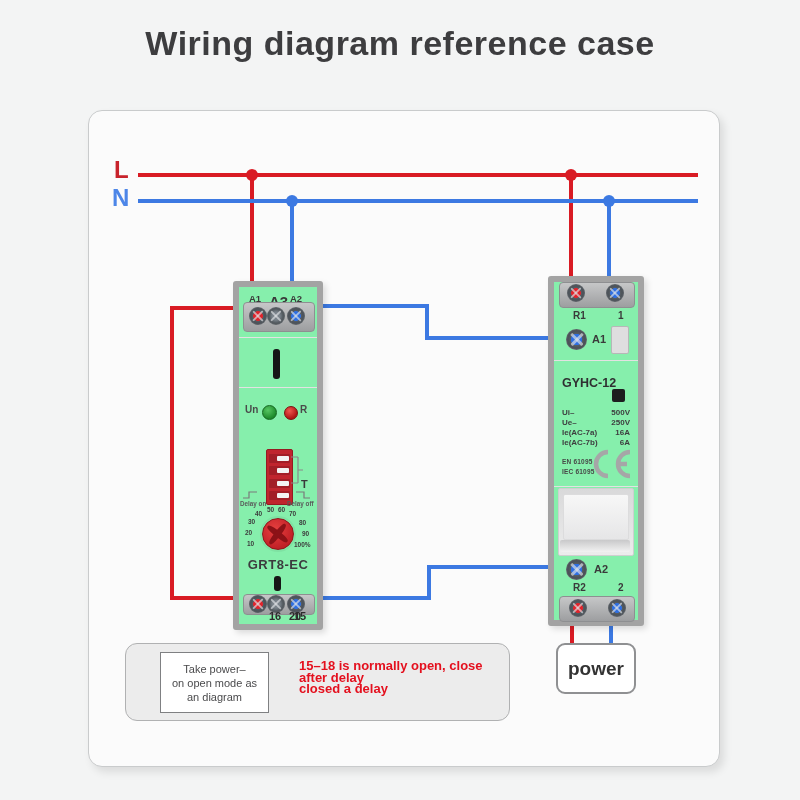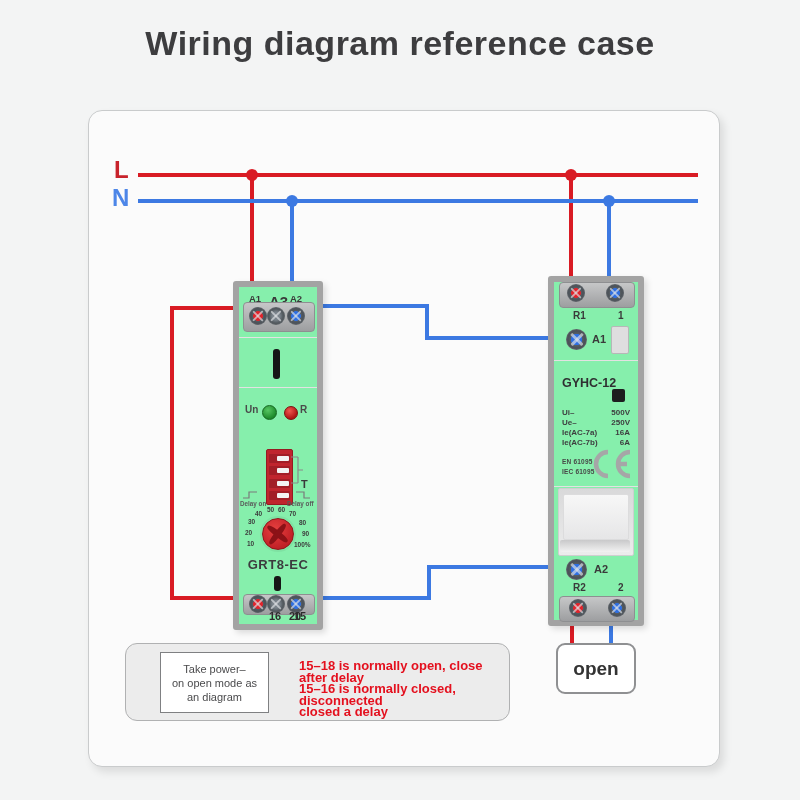--- a/index.html
+++ b/index.html
@@ -257,29 +257,28 @@
 
     <span class="tlabel" style="left:19px;top:300px;font-size:10px;">R2</span>
     <span class="tlabel" style="left:64px;top:300px;font-size:10px;">2</span>
 
     <div class="strip" style="left:5px;top:314px;width:74px;height:24px;"></div>
     <div class="screw red" style="left:15px;top:317px;"></div>
     <div class="screw blue" style="left:54px;top:317px;"></div>
   </div>
 
   <div class="load-box">
-    <span>open</span>
+    <span>power</span>
   </div>
 
   <div class="note">
     <div class="note-white">
       <span>Take power–</span>
       <span>on open mode as</span>
       <span>an diagram</span>
     </div>
     <div class="note-red">
       <div>15–18 is normally open, close after delay</div>
-      <div>15–16 is normally closed, disconnected</div>
       <div>closed a delay</div>
     </div>
   </div>
 
 </div>
 
 </body></html>

